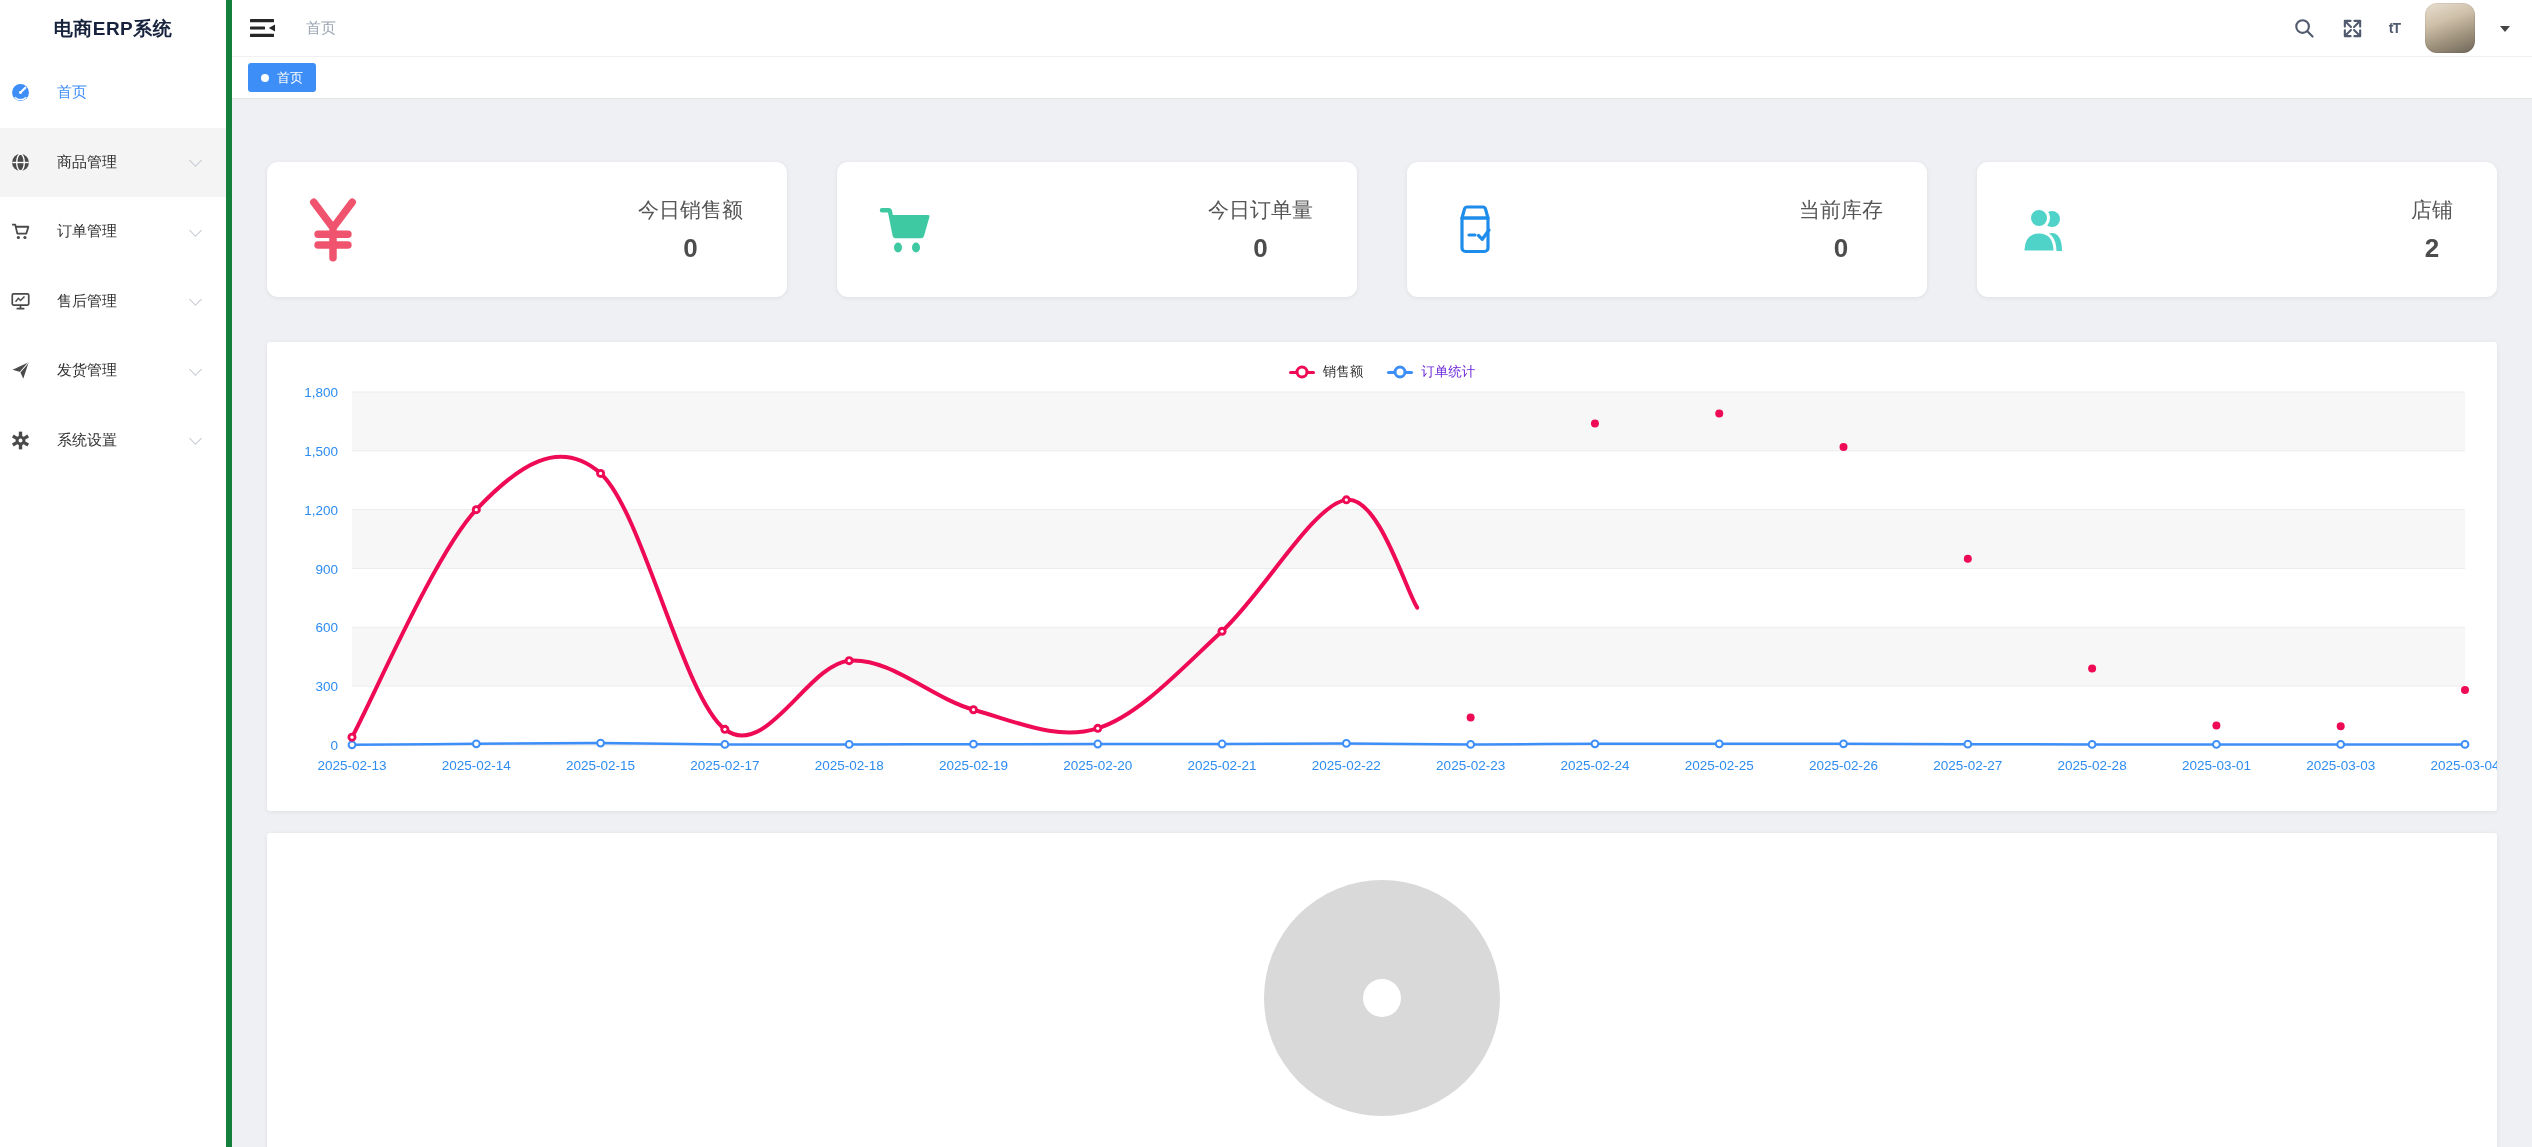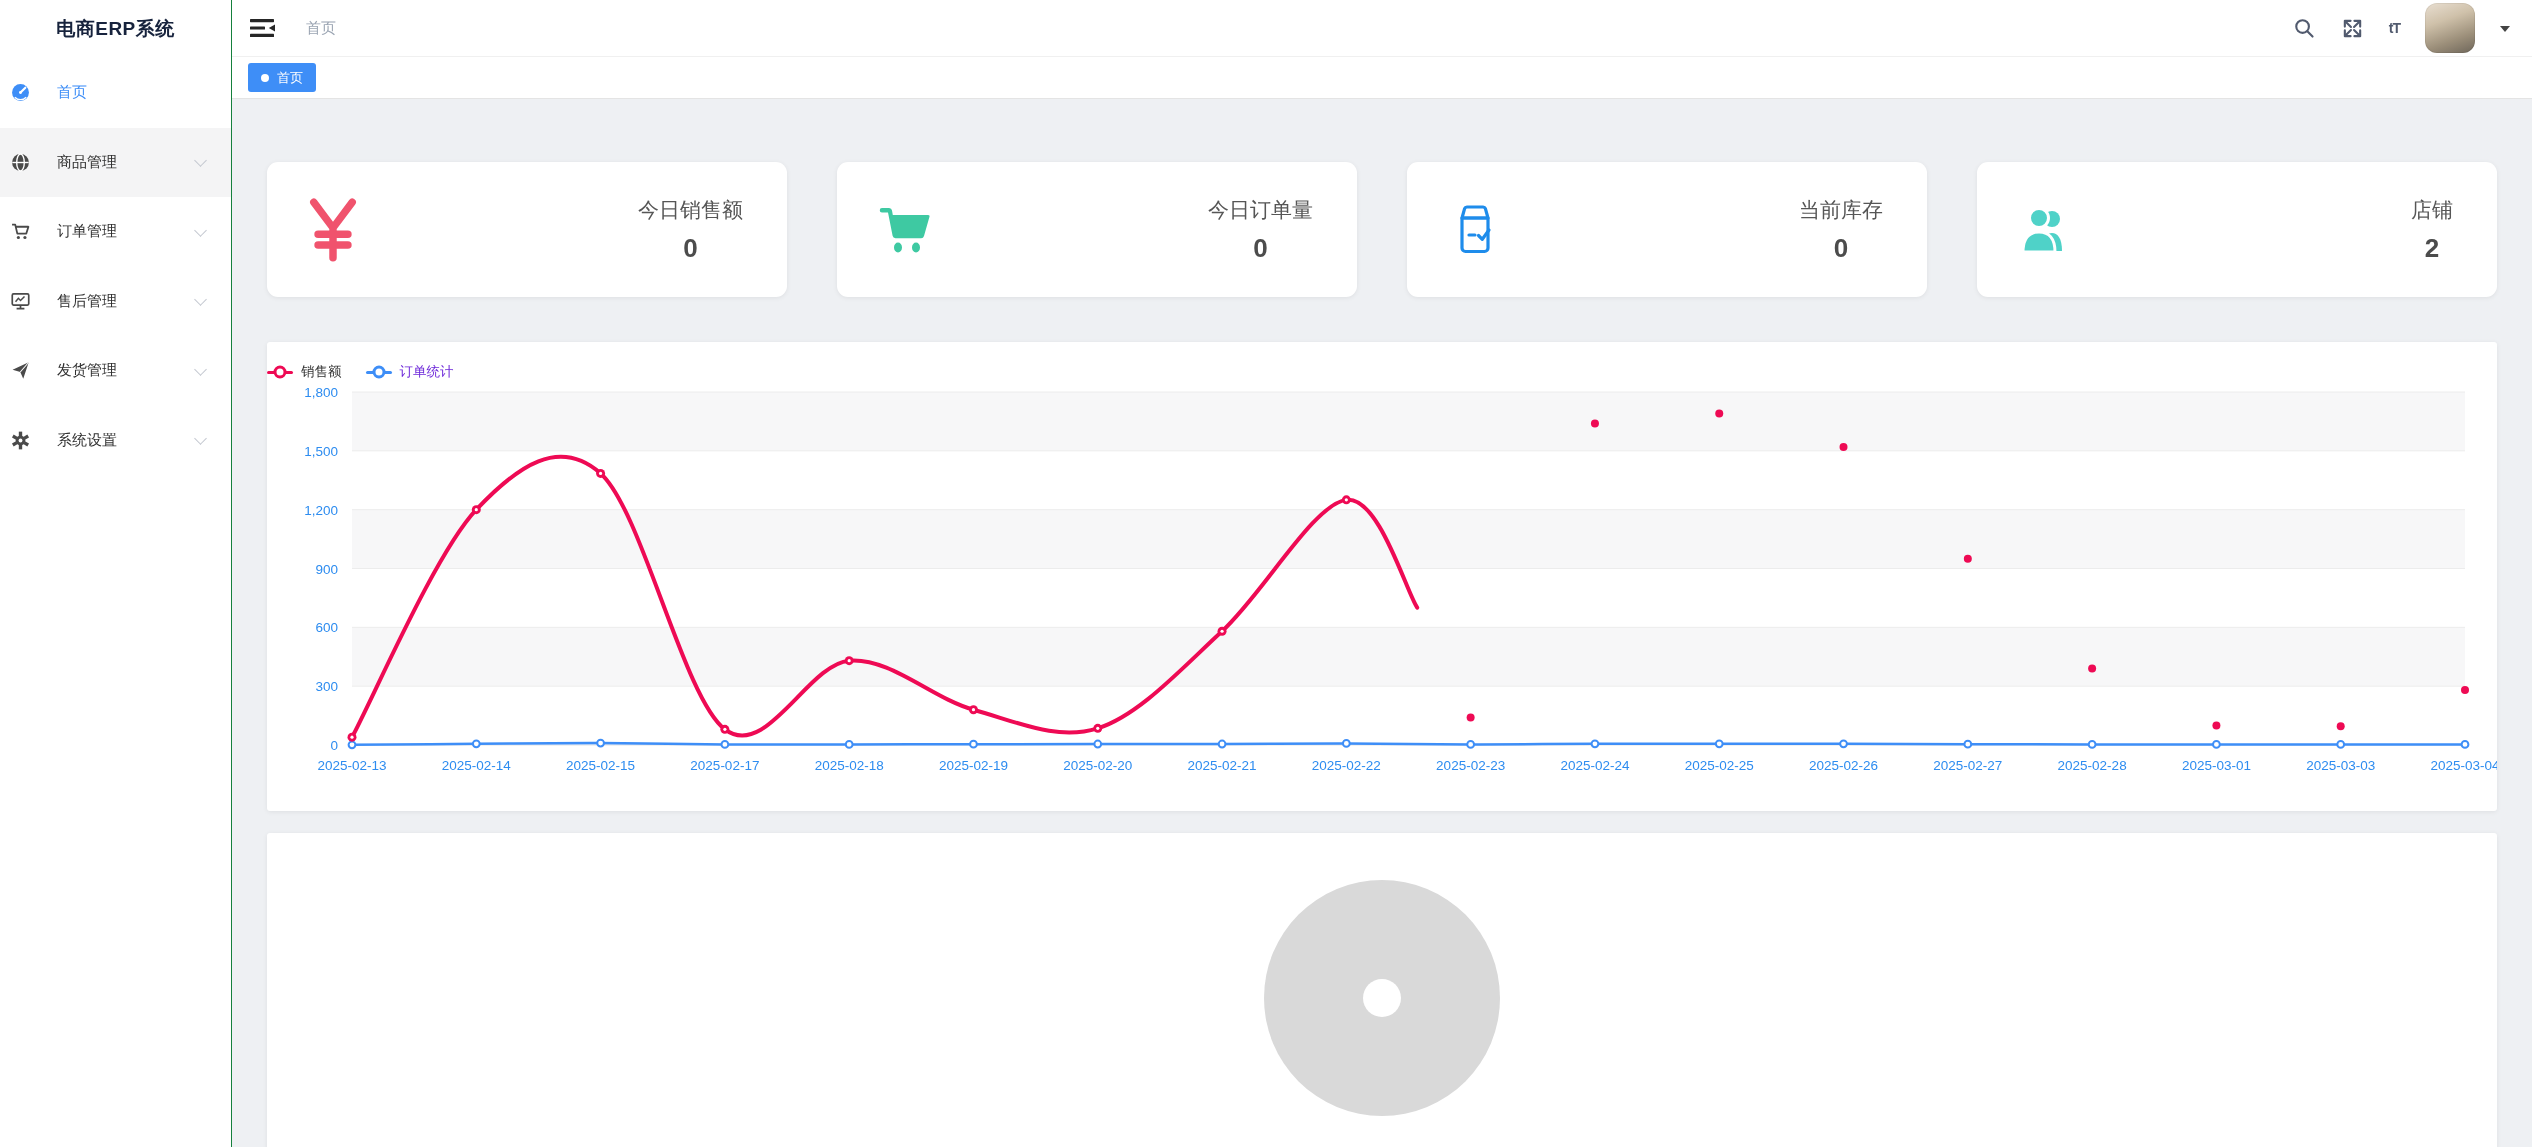--- a/index.html
+++ b/index.html
@@ -1,19 +1,19 @@
 <!DOCTYPE html>
 <html style="--primary-blue: #3e8ef7; --pink: #ee0a54; --axis-label-blue: #2d8cf0; --content-bg: #eef0f3; --sidebar-hover-bg: #f4f4f5; --navbar-icon-color: #515a6e; --sidebar-text: #313131; --sidebar-icon: #4a4a4a; --donut-gray: #d9d9d9;"><head>
 <meta charset="utf-8">
 <style>
   html,body{margin:0;padding:0;background:#fff;font-family:"Liberation Sans","DejaVu Sans",sans-serif;}
   .screen{position:relative;width:2532px;height:1147px;overflow:hidden;background:#fff;}
 
   
-  .sidebar{position:absolute;left:0;top:0;width:232px;height:100%;background:#fff;border-right:1px solid #15803d;z-index:5;box-sizing:border-box;}
+  .sidebar{position:absolute;left:0;top:0;width:232px;height:100%;background:#fff;border-right:6px solid #15803d;z-index:5;box-sizing:border-box;}
   .logo{height:58px;display:flex;align-items:center;justify-content:center;font-size:19px;font-weight:bold;color:#17233d;letter-spacing:.5px;}
   .nav-item{position:relative;height:69.5px;display:flex;align-items:center;padding-left:11px;cursor:pointer;color:var(--sidebar-icon,#4a4a4a);}
   .nav-item .ic{width:19px;height:19px;display:flex;align-items:center;justify-content:center;margin-right:27px;flex:0 0 19px;}
   .nav-item .lbl{font-size:15px;color:var(--sidebar-text,#313131);}
   .nav-item.active{color:var(--primary-blue,#3e8ef7);}
   .nav-item.active .lbl{color:var(--primary-blue,#3e8ef7);}
   .nav-item.hovered{background:var(--sidebar-hover-bg,#f4f4f5);}
   .chev{position:absolute;right:26px;top:50%;width:8px;height:8px;margin-top:-6px;border-right:1.5px solid #c3c7cf;border-bottom:1.5px solid #c3c7cf;transform:rotate(45deg);}
 
   
@@ -35,21 +35,21 @@
   .content{position:absolute;left:232px;top:99px;right:0;bottom:0;background:var(--content-bg,#eef0f3);padding:63px 35px 0;box-sizing:border-box;overflow:hidden;}
 
   .cards{display:flex;gap:50px;height:135px;}
   .card{flex:1;background:#fff;border-radius:11px;box-shadow:0 1px 5px rgba(0,0,0,.07);display:flex;align-items:center;padding:0 44px 0 40px;box-sizing:border-box;}
   .card-icon{display:flex;align-items:center;}
   .card-meta{margin-left:auto;display:flex;flex-direction:column;align-items:center;}
   .card-label{font-size:21px;color:#565656;}
   .card-value{font-size:26px;font-weight:bold;color:#4c4c4c;margin-top:9px;}
 
   .chart-card{position:relative;margin-top:45px;height:469px;background:#fff;border-radius:3px;box-shadow:0 1px 5px rgba(0,0,0,.07);overflow:hidden;}
-  .legend{position:absolute;top:21px;left:0;right:0;display:flex;justify-content:flex-start;gap:24px;z-index:2;}
+  .legend{position:absolute;top:21px;left:0;right:0;display:flex;justify-content:center;gap:24px;z-index:2;}
   .legend-item{display:flex;align-items:center;gap:8px;font-size:13.5px;color:#333;cursor:pointer;}
   .lg-marker{width:26px;height:12px;position:relative;display:inline-block;}
   .lg-marker::before{content:"";position:absolute;left:0;right:0;top:4.5px;height:3px;background:currentColor;border-radius:2px;}
   .lg-marker::after{content:"";position:absolute;left:50%;top:50%;width:7px;height:7px;border:3px solid currentColor;background:#fff;border-radius:50%;transform:translate(-50%,-50%);}
   #line-chart{position:absolute;left:0;top:0;}
   #line-chart text{font-family:"Liberation Sans","DejaVu Sans",sans-serif;}
 
   .pie-card{position:relative;margin-top:22px;height:420px;background:#fff;border-radius:3px;box-shadow:0 1px 5px rgba(0,0,0,.07);}
   .donut{position:absolute;left:50%;top:47px;width:236px;height:236px;border-radius:50%;transform:translateX(-50%);background:var(--donut-gray,#d9d9d9);}
   .donut::after{content:"";position:absolute;left:50%;top:50%;width:38px;height:38px;border-radius:50%;background:#fff;transform:translate(-50%,-50%);}

